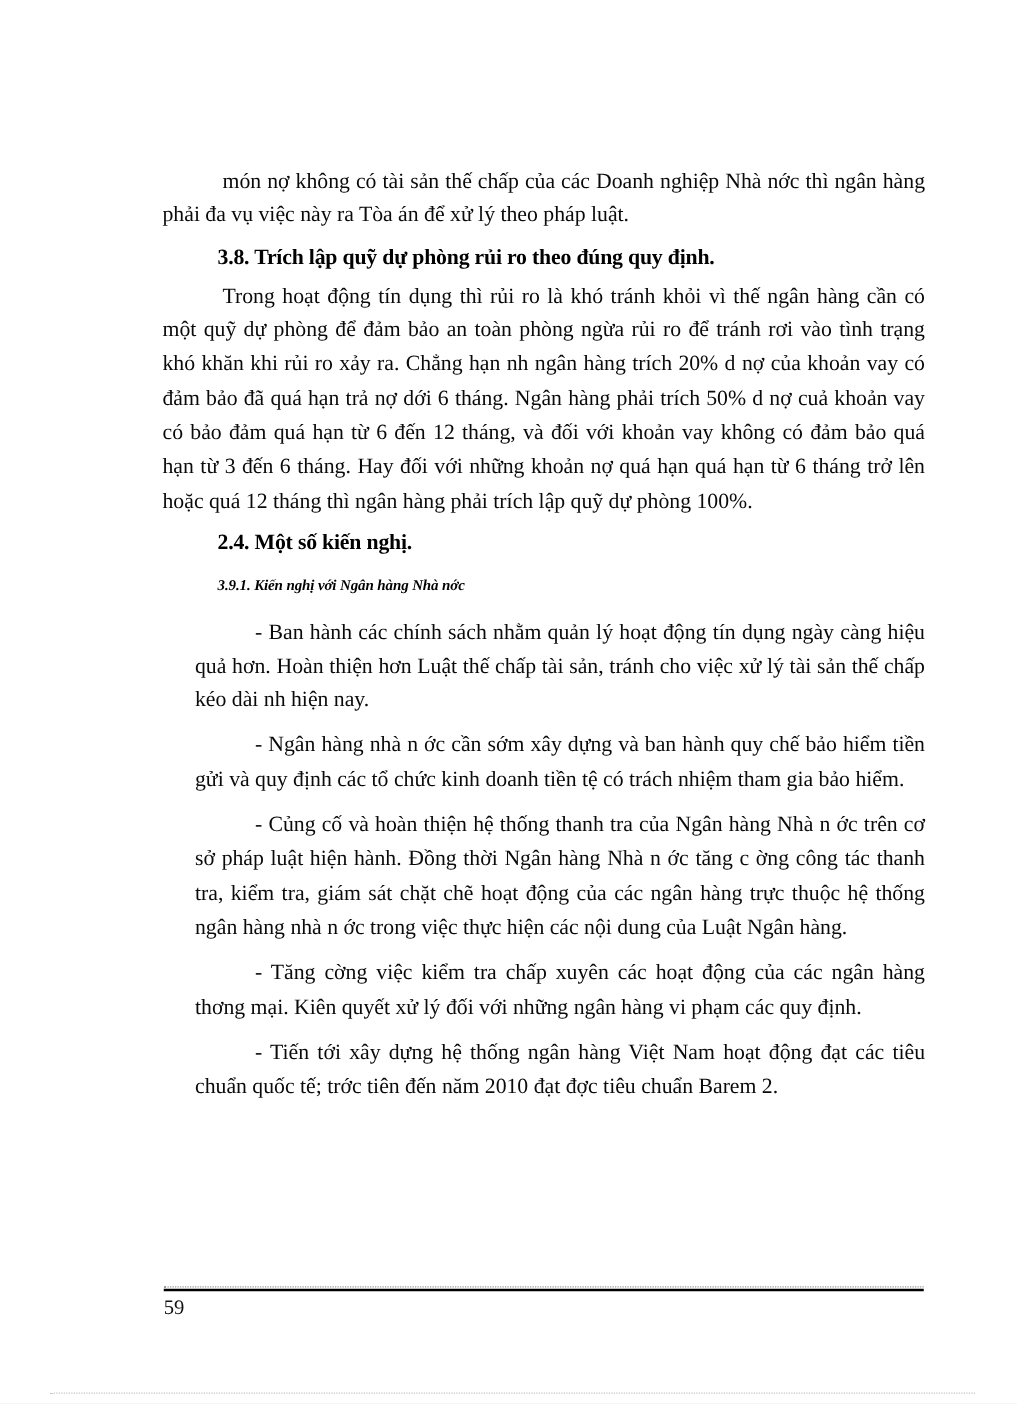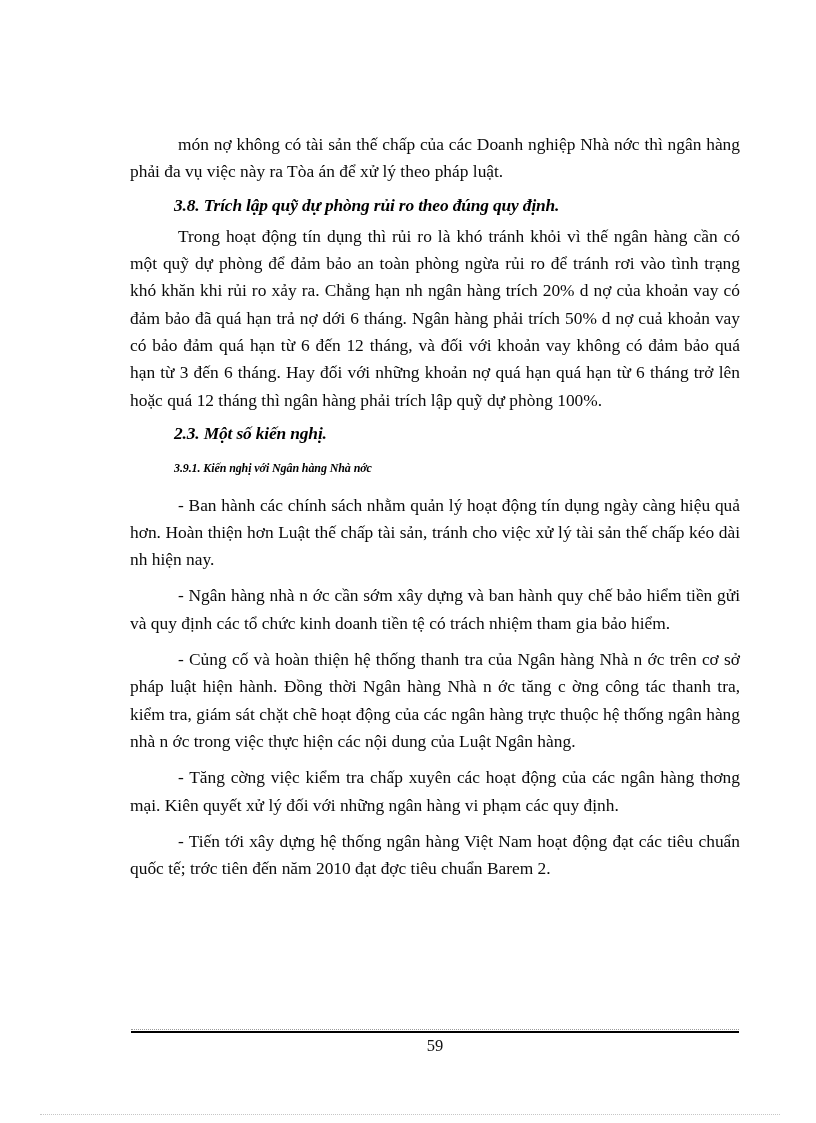--- a/index.html
+++ b/index.html
@@ -39,30 +39,30 @@
     font-size: 17.4px;
     line-height: 27.3px;
     color: #0a0a0a;
     -webkit-font-smoothing: antialiased;
   }
   p.indent {
     text-indent: 48px;
   }
   p.gap {
     margin-top: 9px;
+    margin-left: 26px;
   }
   h3.head-bold {
     margin: 6px 0 4px 0;
     font-size: 17.4px;
     line-height: 27.3px;
     font-weight: bold;
     text-indent: 44px;
     text-align: left;
     letter-spacing: -0.15px;
-    font-style: italic;
   }
   h4.head-bolditalic {
     margin: 8px 0 4px 0;
     font-size: 12px;
     line-height: 27.3px;
     font-weight: bold;
     font-style: italic;
     text-indent: 44px;
     text-align: left;
     letter-spacing: -0.1px;
@@ -81,21 +81,20 @@
     border-top: 2.4px solid #000000;
   }
   #footer-rule-ghost {
     width: 100%;
     height: 0;
     border-top: 1px dotted #7a7a7a;
     margin-bottom: 1px;
     opacity: .75;
   }
   #page-number {
-    text-align: center;
     font-size: 16.5px;
     line-height: 22px;
     padding-top: 2px;
     color: #111111;
   }
   
   #scan-artifact {
     position: absolute;
     left: 40px;
     top: 1114px;
@@ -111,21 +110,21 @@
 <div id="page">
 
   <div id="content">
 
     <p class="indent">món nợ không có tài sản thế chấp của các Doanh nghiệp Nhà nớc   thì ngân hàng phải đa   vụ việc này ra Tòa án để xử lý theo pháp luật.</p>
 
     <h3 class="head-bold">3.8. Trích lập quỹ dự phòng rủi ro theo đúng quy định.</h3>
 
     <p class="indent">Trong hoạt động tín dụng thì rủi ro là khó tránh khỏi vì thế ngân hàng cần có một quỹ dự phòng để đảm bảo an toàn phòng ngừa rủi ro để tránh rơi vào tình trạng khó khăn khi rủi ro xảy ra. Chẳng hạn nh   ngân hàng trích 20% d   nợ của khoản vay có đảm bảo đã quá hạn trả nợ dới   6 tháng. Ngân hàng phải trích 50% d   nợ cuả khoản vay có bảo đảm quá hạn từ 6 đến 12 tháng, và đối với khoản vay không có đảm bảo quá hạn từ 3 đến 6 tháng. Hay đối với những khoản nợ quá hạn quá hạn từ 6 tháng trở lên hoặc quá 12 tháng thì ngân hàng phải trích lập quỹ dự phòng 100%.</p>
 
-    <h3 class="head-bold">2.3. Một số kiến nghị.</h3>
+    <h3 class="head-bold">2.4. Một số kiến nghị.</h3>
 
     <h4 class="head-bolditalic">3.9.1. Kiến nghị với Ngân hàng Nhà nớc</h4>
 
     <p class="indent gap">- Ban hành các chính sách nhằm quản lý hoạt động tín dụng ngày càng hiệu quả hơn. Hoàn thiện hơn Luật thế chấp tài sản, tránh cho việc xử lý tài sản thế chấp kéo dài nh   hiện nay.</p>
 
     <p class="indent gap">- Ngân hàng nhà n  ớc cần sớm xây dựng và ban hành quy chế bảo hiểm tiền gửi và quy định các tổ chức kinh doanh tiền tệ có trách nhiệm tham gia bảo hiểm.</p>
 
     <p class="indent gap">- Củng cố và hoàn thiện hệ thống thanh tra của Ngân hàng Nhà n  ớc trên cơ sở pháp luật hiện hành. Đồng thời Ngân hàng Nhà n  ớc tăng c  ờng công tác thanh tra, kiểm tra, giám sát chặt chẽ hoạt động của các ngân hàng trực thuộc hệ thống ngân hàng nhà n  ớc trong việc thực hiện các nội dung của Luật Ngân hàng.</p>
 
     <p class="indent gap">- Tăng cờng   việc kiểm tra chấp   xuyên các hoạt động của các ngân hàng thơng   mại. Kiên quyết xử lý đối với những ngân hàng vi phạm các quy định.</p>

